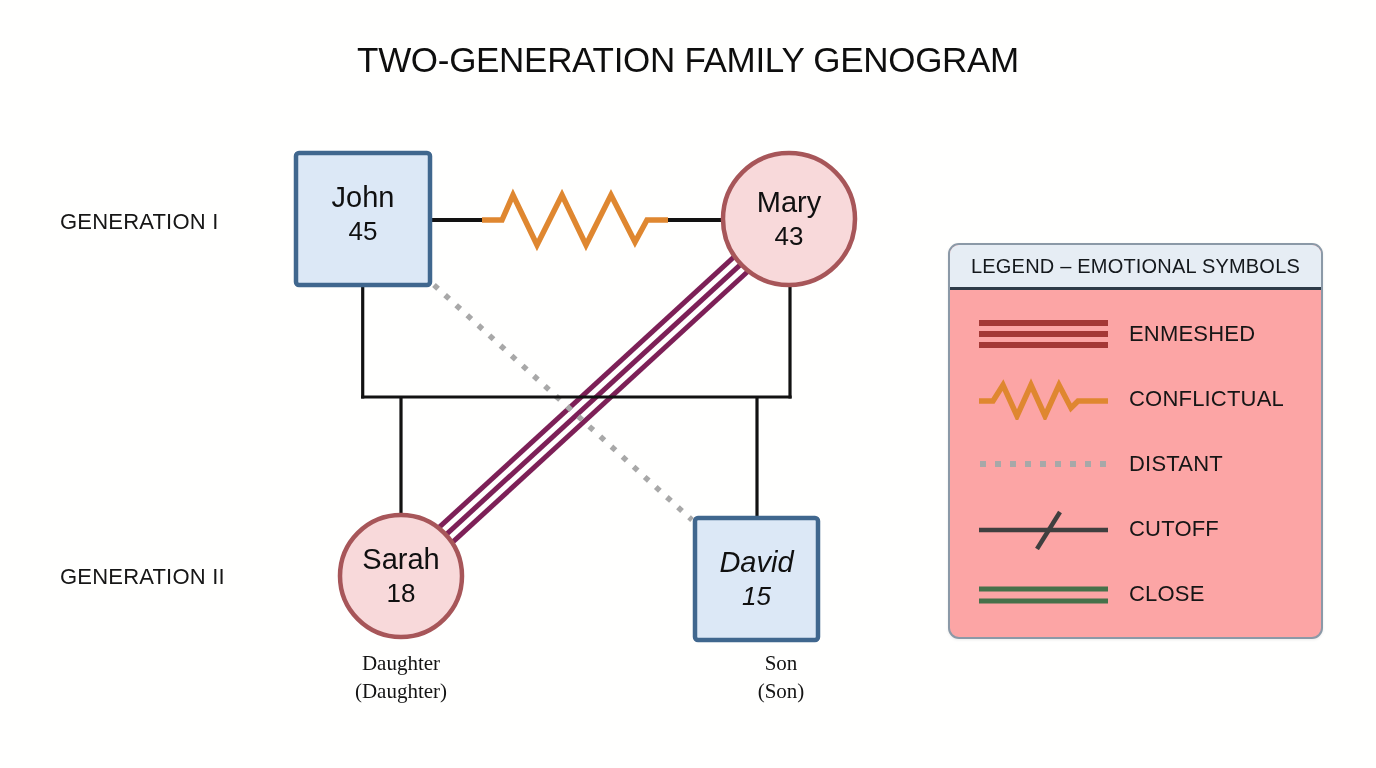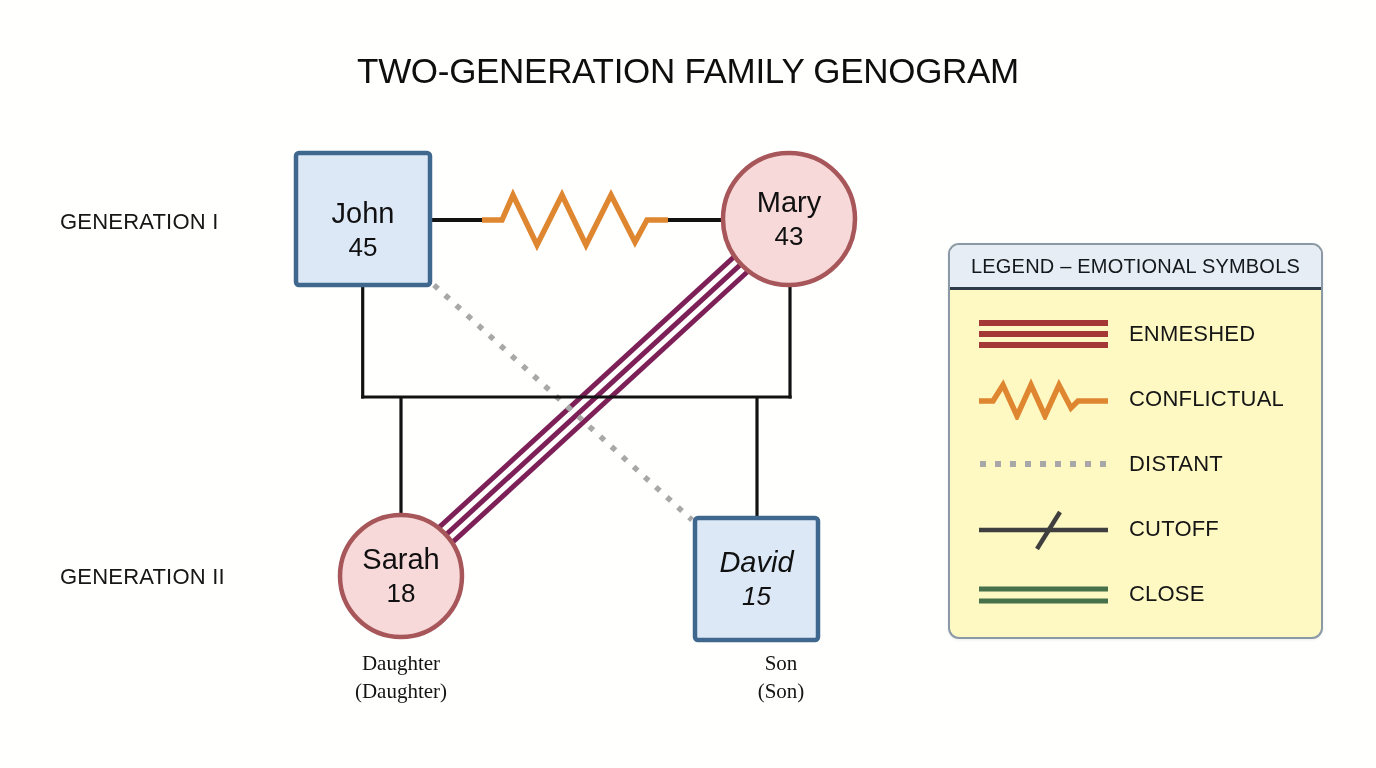--- a/index.html
+++ b/index.html
@@ -11,52 +11,51 @@
     color: #111;
   }
   .canvas { position: absolute; inset: 0; }
   .diagram-svg { position: absolute; left: 0; top: 0; width: 1376px; height: 768px; }
 
   .page-title {
     position: absolute; left: 0; top: 40px; width: 1376px;
     text-align: center;
     font-size: 35px; font-weight: 500; letter-spacing: -0.3px;
     color: #0e0e0e;
-    margin-top: 11px;
   }
   .gen-label {
     position: absolute; left: 60px;
     font-size: 22px; font-weight: 500; letter-spacing: 0.2px;
     color: #161616;
   }
   .gen-label.gen1 { top: 209px; }
   .gen-label.gen2 { top: 564px; }
 
   .node-text {
     position: absolute; display: flex; flex-direction: column;
     align-items: center; justify-content: center; text-align: center;
     line-height: 1.22; pointer-events: none;
   }
   .node-text .p-name { font-size: 29px; font-weight: 400; color: #101010; }
   .node-text .p-age  { font-size: 26px; font-weight: 400; color: #101010; }
-  .nt-john  { left: 296px; top: 164px; width: 134px; height: 132px; }
+  .nt-john  { left: 296px; top: 148px; width: 134px; height: 132px; }
   .nt-mary  { left: 722px; top: 152px; width: 134px; height: 134px; }
   .nt-sarah { left: 339px; top: 514px; width: 124px; height: 124px; }
   .nt-david { left: 695px; top: 518px; width: 123px; height: 122px; font-style: italic; }
 
   .role-label {
     position: absolute; width: 220px; text-align: center;
     font-size: 21px; line-height: 1.33; color: #141414; font-family: Liberation Serif, serif;
   }
   .rl-sarah { left: 291px; top: 650px; }
   .rl-david { left: 671px; top: 650px; }
 
   .legend {
     position: absolute; left: 948px; top: 243px; width: 375px; height: 396px;
-    background: #fef9c3;
+    background: #fca5a5;
     border: 2px solid #8b99a7; border-radius: 11px;
     box-shadow: 0 1px 3px rgba(0,0,0,0.08);
     overflow: hidden;
   }
   .legend-header {
     height: 45px; display: flex; align-items: center;
     padding-left: 21px;
     background: #e6edf4;
     border-bottom: 3px solid #2e3b48;
     font-size: 20px; font-weight: 500; letter-spacing: 0.2px; color: #14181c;

